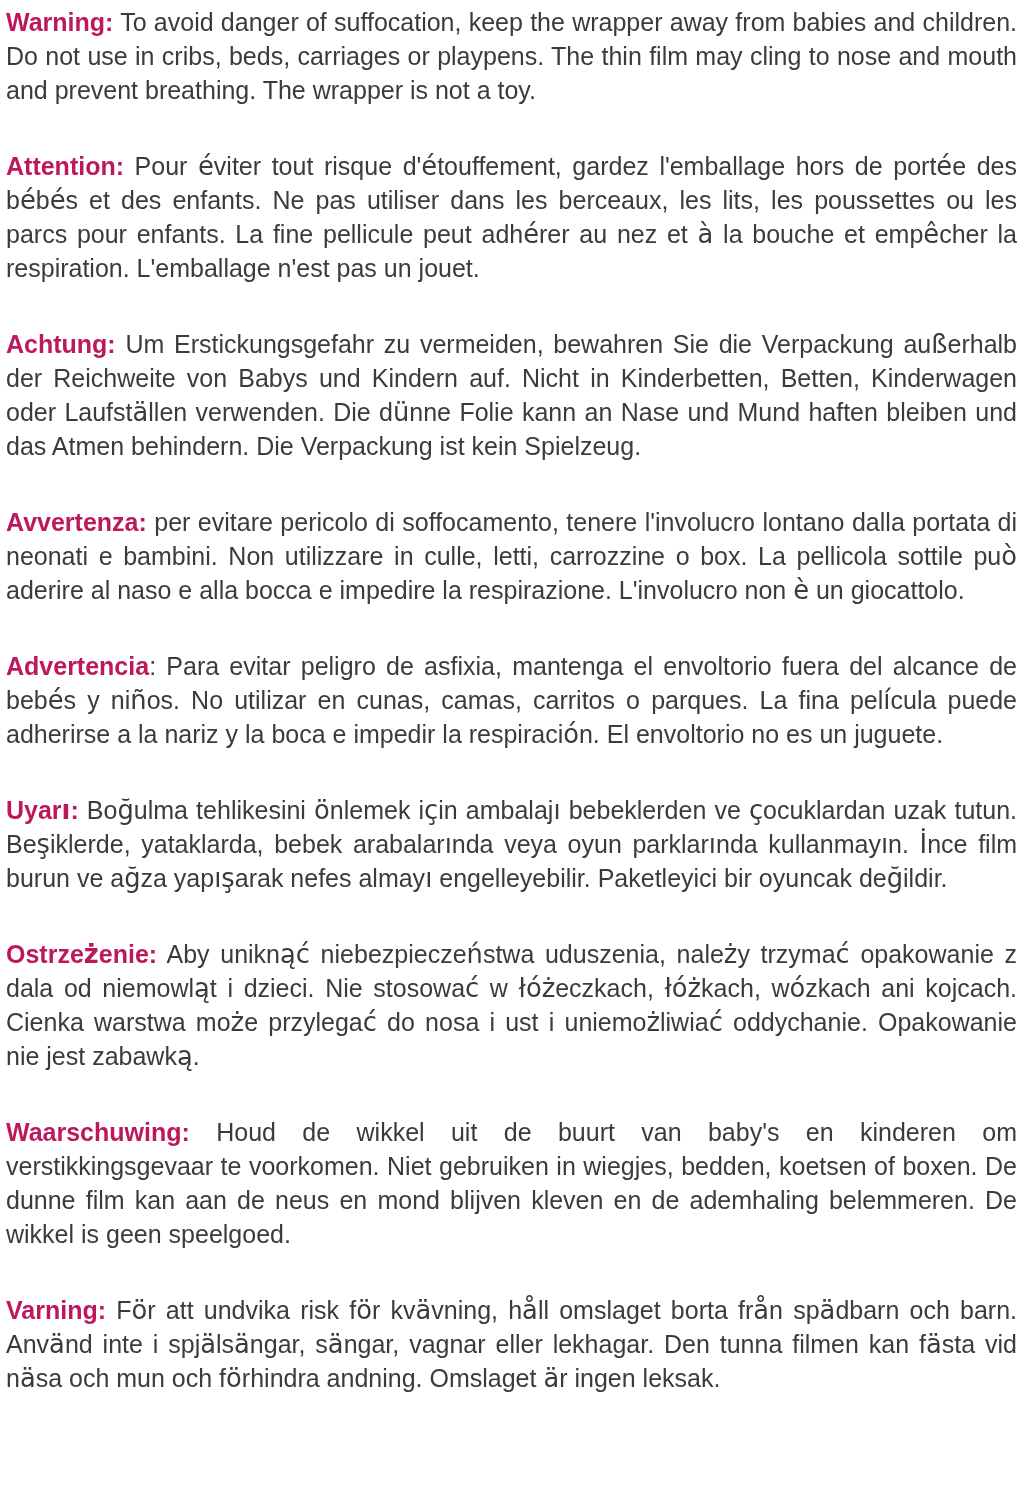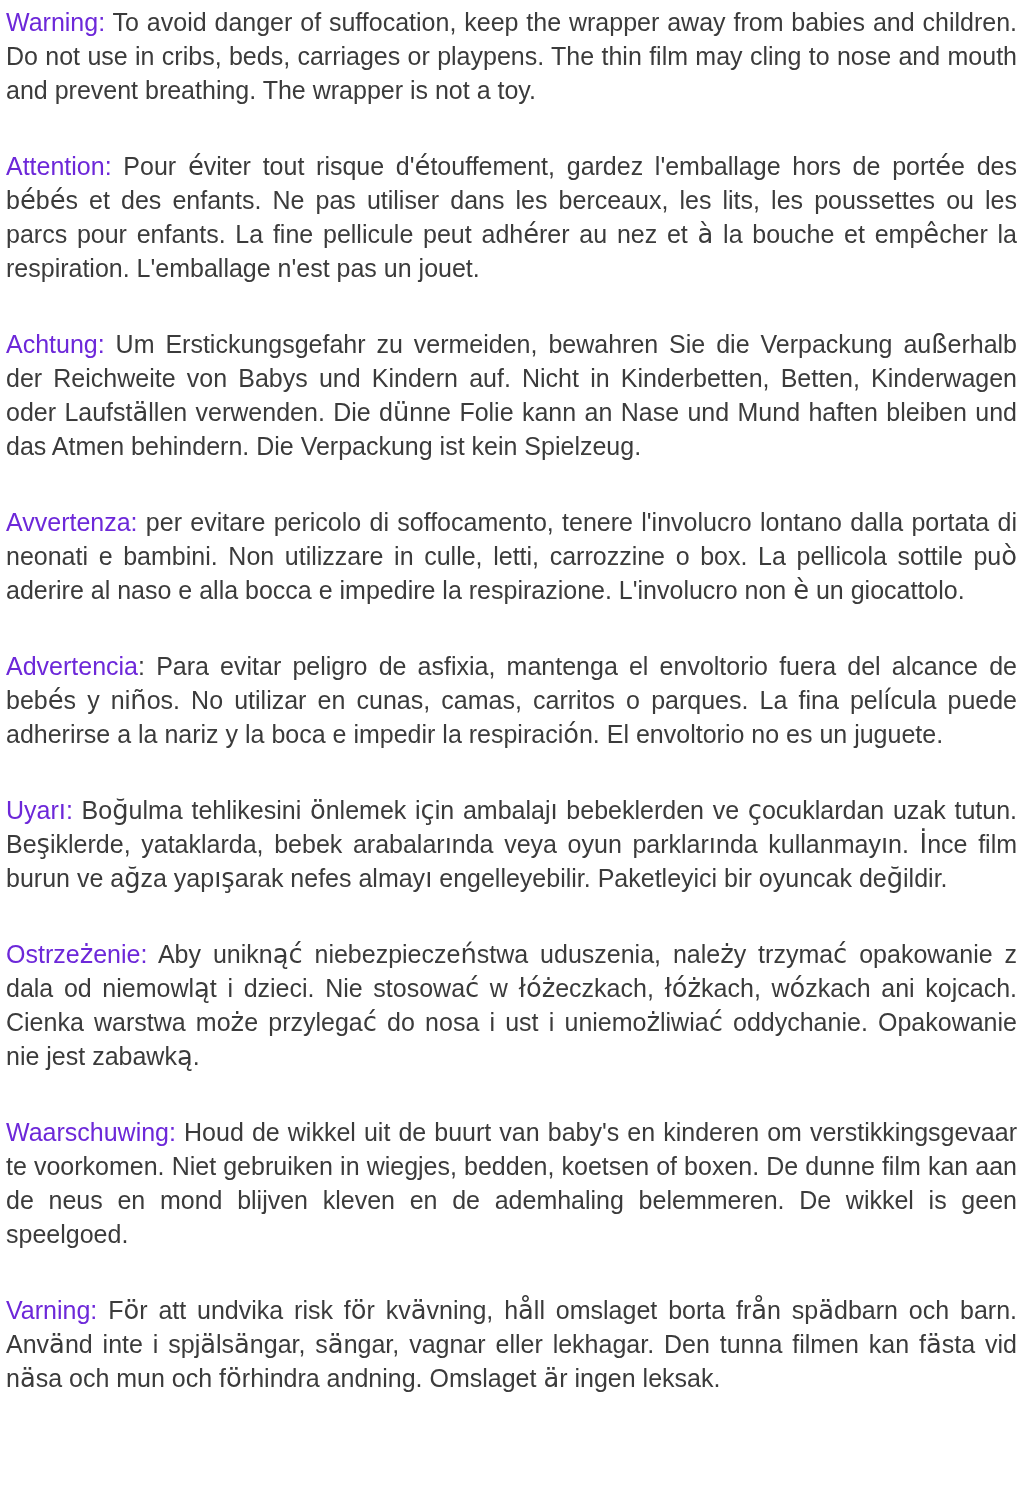--- a/index.html
+++ b/index.html
@@ -23,22 +23,22 @@
   }
   .para {
     margin: 0 0 42px 0;
     text-align: justify;
     text-justify: inter-word;
   }
   .para:last-child {
     margin-bottom: 16px;
   }
   .label {
-    font-weight: 400;
-    color: #6d28d9;
+    font-weight: 700;
+    color: #be185d;
   }
   
   .fb {
     font-family: "DejaVu Sans", sans-serif;
     font-size: 103%;
   }
 </style>
 </head>
 <body>
 

